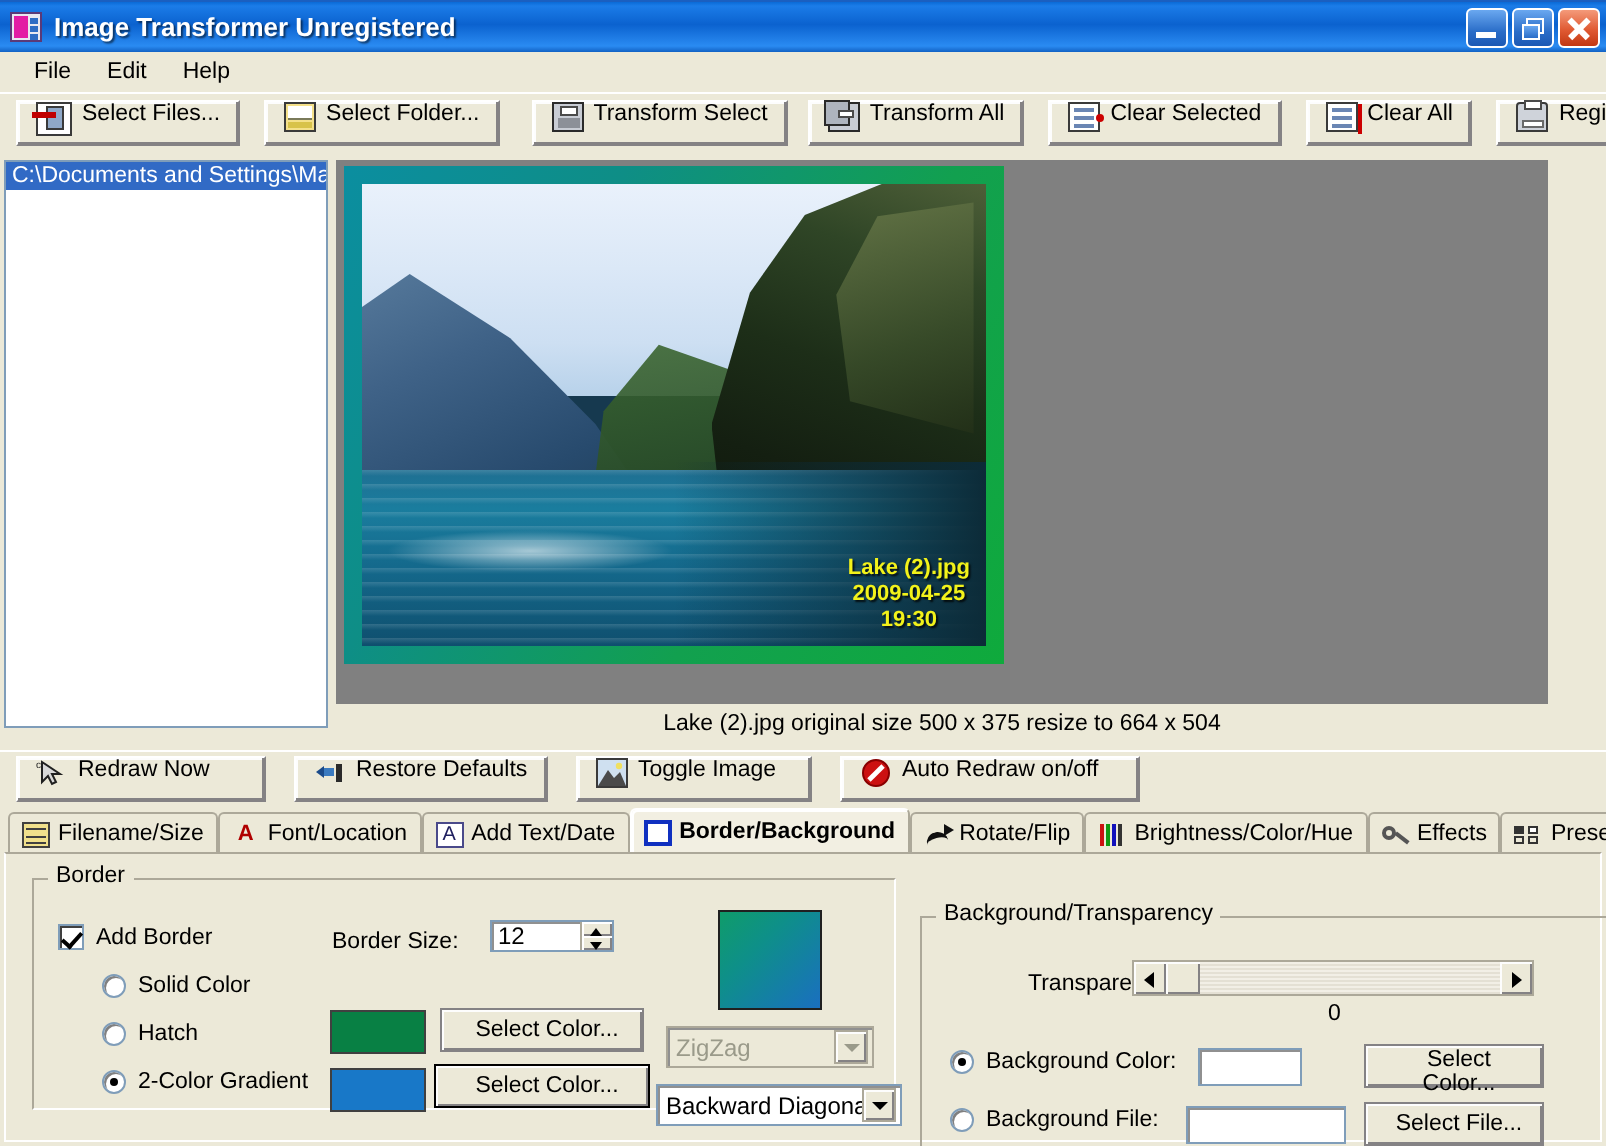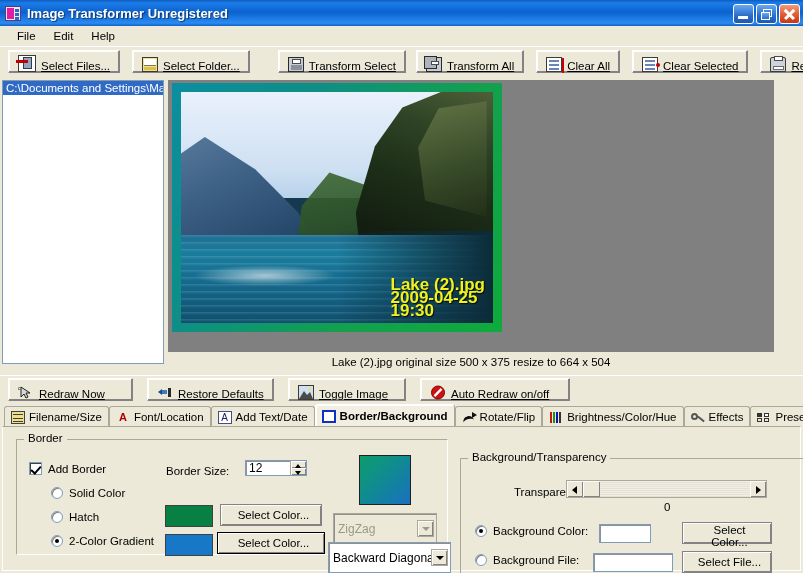--- a/index.html
+++ b/index.html
@@ -51,22 +51,22 @@
 
   
   .toolbar{
     position:absolute;left:0;width:803px;height:30px;background:#ece9d8;
     border-top:1px solid #fff;display:flex;align-items:center;box-sizing:border-box;
   }
   #toolbar1{top:46px;}
   .tbtn{
     height:23px;border:1px solid #848284;border-top-color:#fff;border-left-color:#fff;
     background:#ece9d8;box-shadow:inset -1px -1px 0 #848284, inset 1px 1px 0 #fdfdfd;
-    display:flex;align-items:flex-end;gap:5px;padding:0 9px;margin-left:6px;
-    font-size:11.5px;white-space:nowrap;cursor:pointer;box-sizing:border-box;text-decoration:underline;
+    display:flex;align-items:flex-start;gap:5px;padding:0 9px;margin-left:6px;
+    font-size:11.5px;white-space:nowrap;cursor:pointer;box-sizing:border-box;
   }
   .tbtn .ico{width:16px;height:15px;position:relative;flex:0 0 auto;}
 
   
   .ic-files{background:#fff;border:1px solid #3a3a3a;}
   .ic-files:after{content:"";position:absolute;left:-3px;top:4px;width:9px;height:3px;background:#c00000;
      border-left:3px solid #c00000;}
   .ic-files:before{content:"";position:absolute;left:4px;top:1px;width:9px;height:12px;background:#8fa8c8;border:1px solid #3a3a3a;box-sizing:border-box;}
   .ic-folder{background:#f4e08a;border:1px solid #3a3a3a;box-sizing:border-box;}
   .ic-folder:before{content:"";position:absolute;left:1px;top:1px;right:1px;height:6px;background:#fff;border-bottom:1px solid #7a7a5a;}
@@ -125,22 +125,22 @@
     clip-path:polygon(0% 100%,8% 40%,34% 10%,70% 22%,100% 64%,100% 100%);opacity:.9;}
   .water{position:absolute;left:0;bottom:0;width:100%;height:38%;
     background:linear-gradient(180deg,#1f6f92 0%,#1a7d9e 22%,#14698c 55%,#0f4f6e 100%);}
   .water:after{content:"";position:absolute;left:0;top:0;width:100%;height:100%;
     background:repeating-linear-gradient(180deg,rgba(255,255,255,.14) 0px,rgba(255,255,255,0) 3px,rgba(255,255,255,0) 7px);}
   .water-dark{position:absolute;right:0;bottom:0;width:50%;height:40%;
     background:linear-gradient(270deg,#0c2b38,rgba(12,43,56,0));}
   .shine{position:absolute;left:4%;bottom:16%;width:46%;height:9%;
     background:radial-gradient(ellipse at center,rgba(255,255,255,.62),rgba(255,255,255,0) 70%);}
   .overlay-text{
-    position:absolute;right:8px;bottom:6px;text-align:left;
-    color:#f2f21a;font-size:17px;font-weight:bold;line-height:13px;
+    position:absolute;right:8px;bottom:6px;text-align:center;
+    color:#f2f21a;font-size:11px;font-weight:bold;line-height:13px;
     text-shadow:1px 1px 1px rgba(0,0,0,.8);white-space:nowrap;
   }
   .status{
     position:absolute;left:168px;top:352px;width:606px;height:20px;
     display:flex;align-items:center;justify-content:center;font-size:11.5px;
   }
   #toolbar2{top:375px;height:28px;}
 
   
   .tabstrip{
@@ -239,21 +239,21 @@
     position:absolute;height:22px;border:1px solid #848284;background:#ece9d8;
     box-shadow:inset 1px 1px 0 #fdfdfd, inset -1px -1px 0 #848284;
     font-size:11.5px;font-family:"Liberation Sans",sans-serif;cursor:pointer;box-sizing:border-box;padding-left:11px;
   }
   .btn.focus{border:1px solid #000;}
   .gradprev{
     position:absolute;width:52px;height:50px;border:1px solid #202020;box-sizing:border-box;
     background:linear-gradient(135deg,#0f9c6a 0%,#0e8f8a 35%,#1276b4 72%,#1a6fc0 100%);
   }
   .combo{
-    position:absolute;height:31px;background:#fff;border:1px solid #7f9db9;
+    position:absolute;height:21px;background:#fff;border:1px solid #7f9db9;
     box-shadow:inset 1px 1px 0 #909090;display:flex;align-items:center;box-sizing:border-box;cursor:pointer;
   }
   .combo .ctext{flex:1;padding-left:4px;font-size:12px;white-space:nowrap;overflow:hidden;}
   .combo .cbtn{
     width:17px;height:17px;margin-right:2px;background:#ece9d8;
     box-shadow:inset 1px 1px 0 #fdfdfd, inset -1px -1px 0 #848284;border:1px solid #aca899;
     position:relative;flex:0 0 auto;box-sizing:border-box;
   }
   .combo .cbtn:after{
     content:"";position:absolute;left:4px;top:6px;border-left:4px solid transparent;
@@ -318,35 +318,35 @@
 
   <div class="toolbar" id="toolbar1">
     <div class="tbtn" style="margin-left:8px">
       <span class="ico ic-files"></span>
       <span>Select Files...</span>
     </div>
     <div class="tbtn" style="margin-left:12px">
       <span class="ico ic-folder"></span>
       <span>Select Folder...</span>
     </div>
-    <div class="tbtn" style="margin-left:28px">
+    <div class="tbtn" style="margin-left:16px">
       <span class="ico ic-disk"></span>
       <span>Transform Select</span>
     </div>
     <div class="tbtn" style="margin-left:10px">
       <span class="ico ic-disks"></span>
       <span>Transform All</span>
     </div>
     <div class="tbtn" style="margin-left:12px">
+      <span class="ico ic-clear"></span>
+      <span>Clear Selected</span>
+    </div>
+    <div class="tbtn" style="margin-left:12px">
       <span class="ico ic-clearall"></span>
       <span>Clear All</span>
-    </div>
-    <div class="tbtn" style="margin-left:12px">
-      <span class="ico ic-clear"></span>
-      <span>Clear Selected</span>
     </div>
     <div class="tbtn" style="margin-left:12px">
       <span class="ico ic-reg"></span>
       <span>Register...</span>
     </div>
   </div>
 
   <div class="filelist">
     <div class="row sel">C:\Documents and Settings\Max</div>
   </div>

